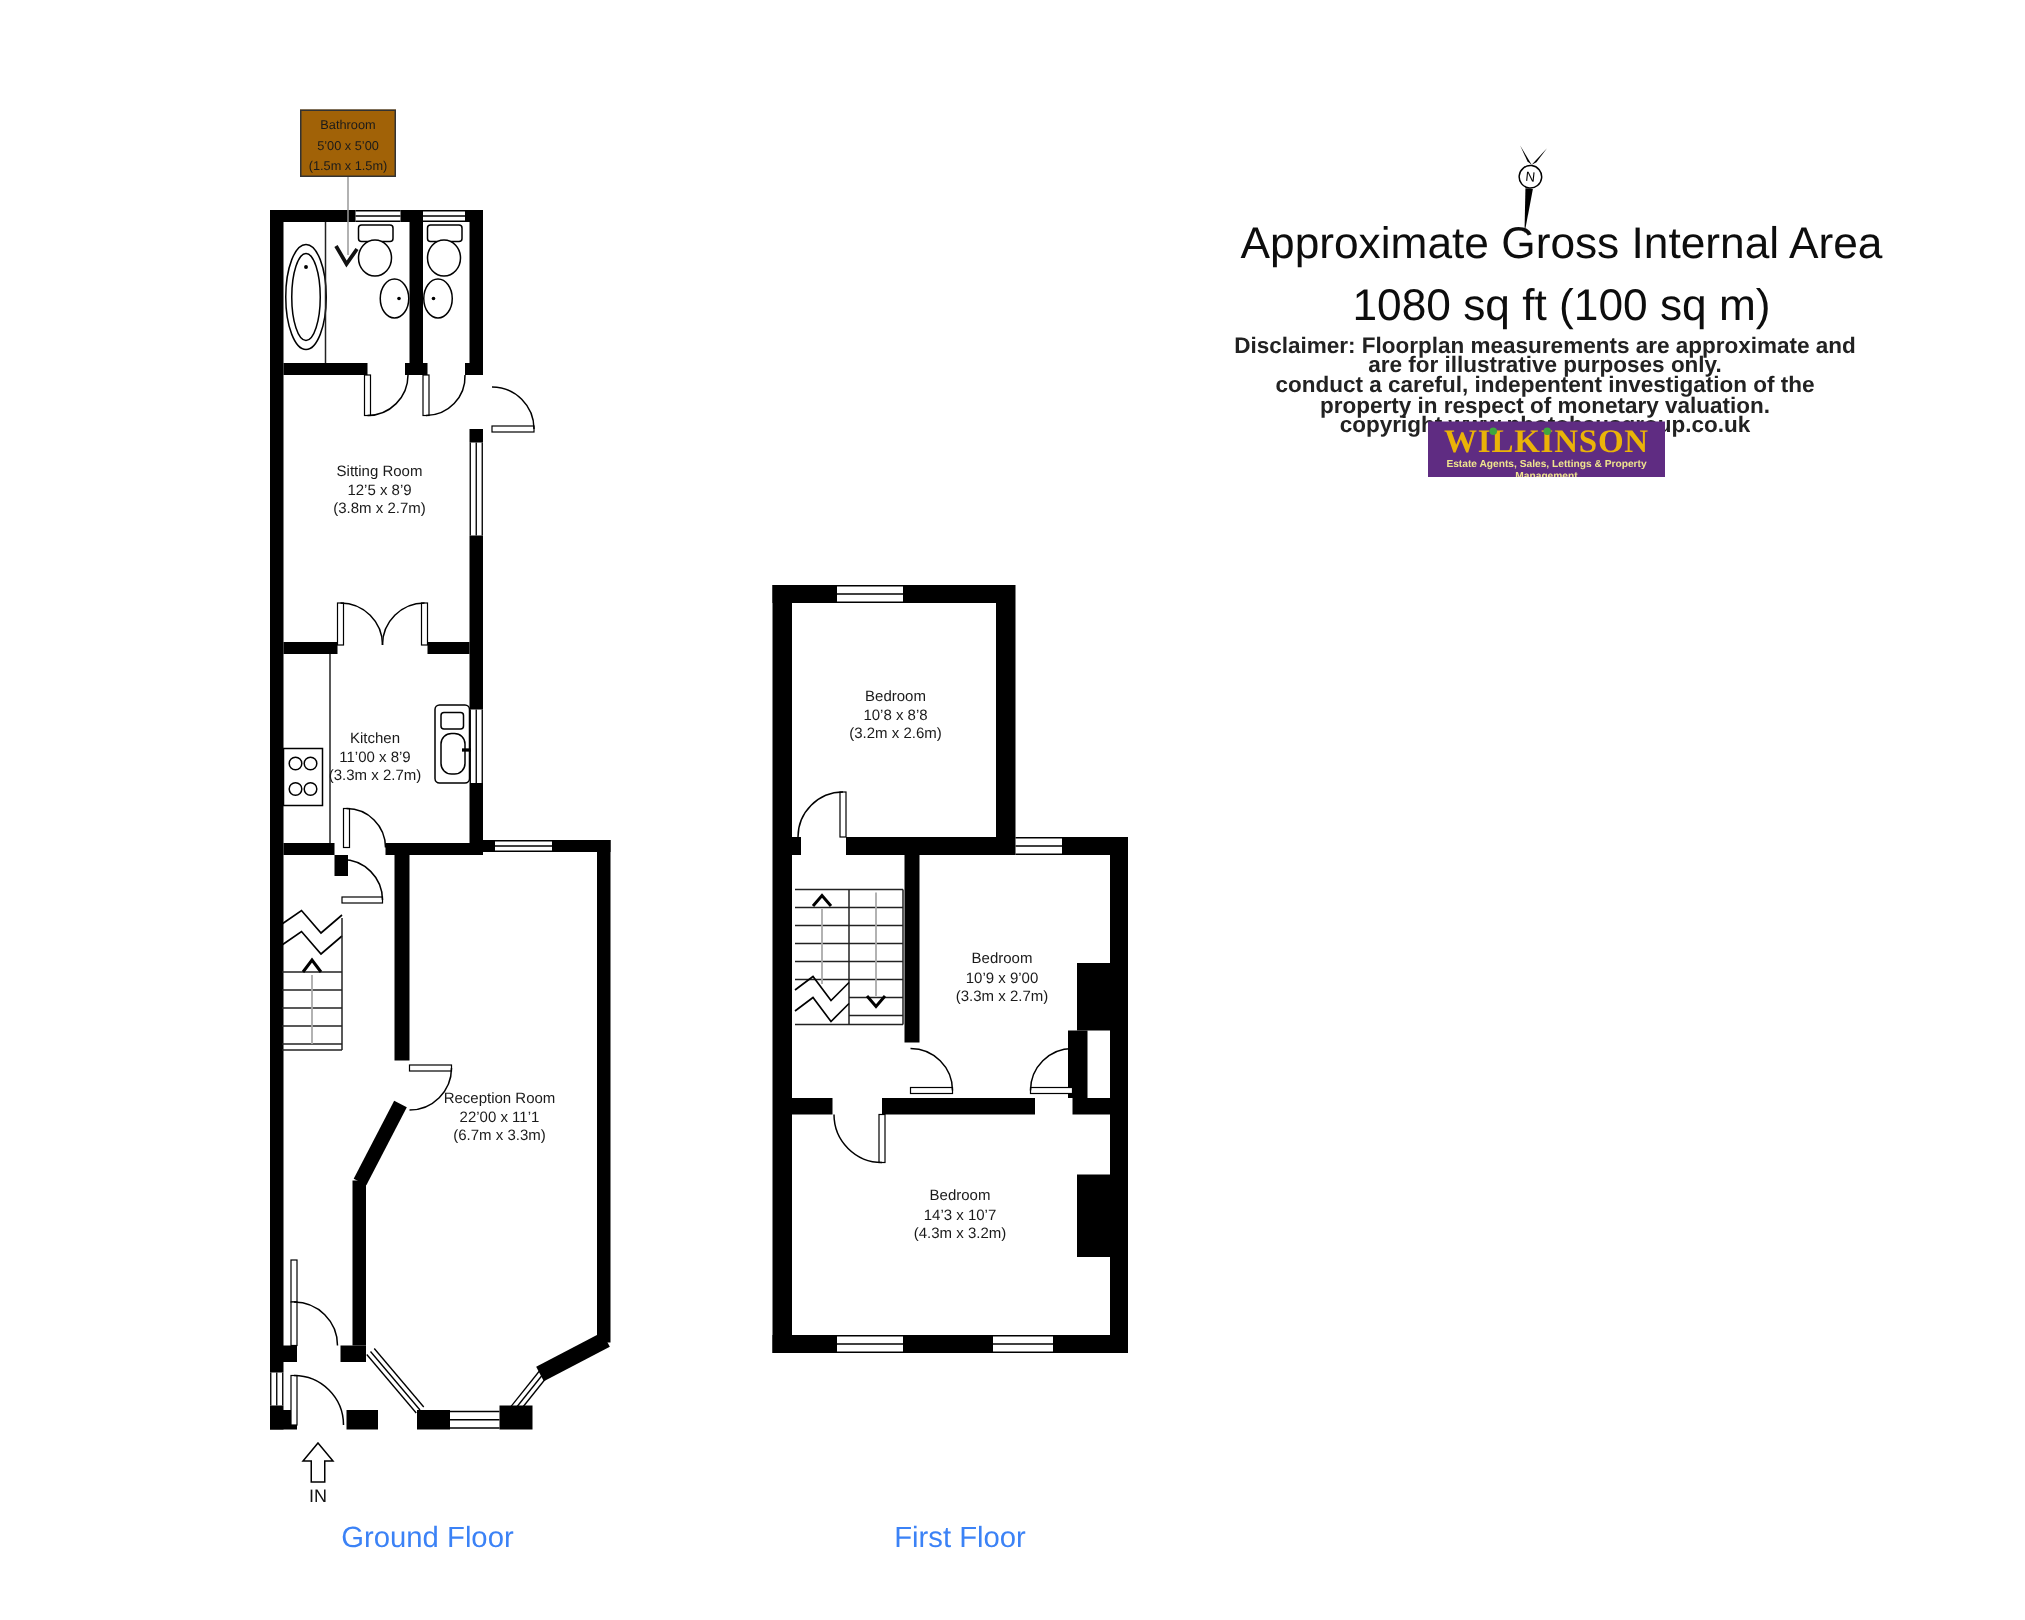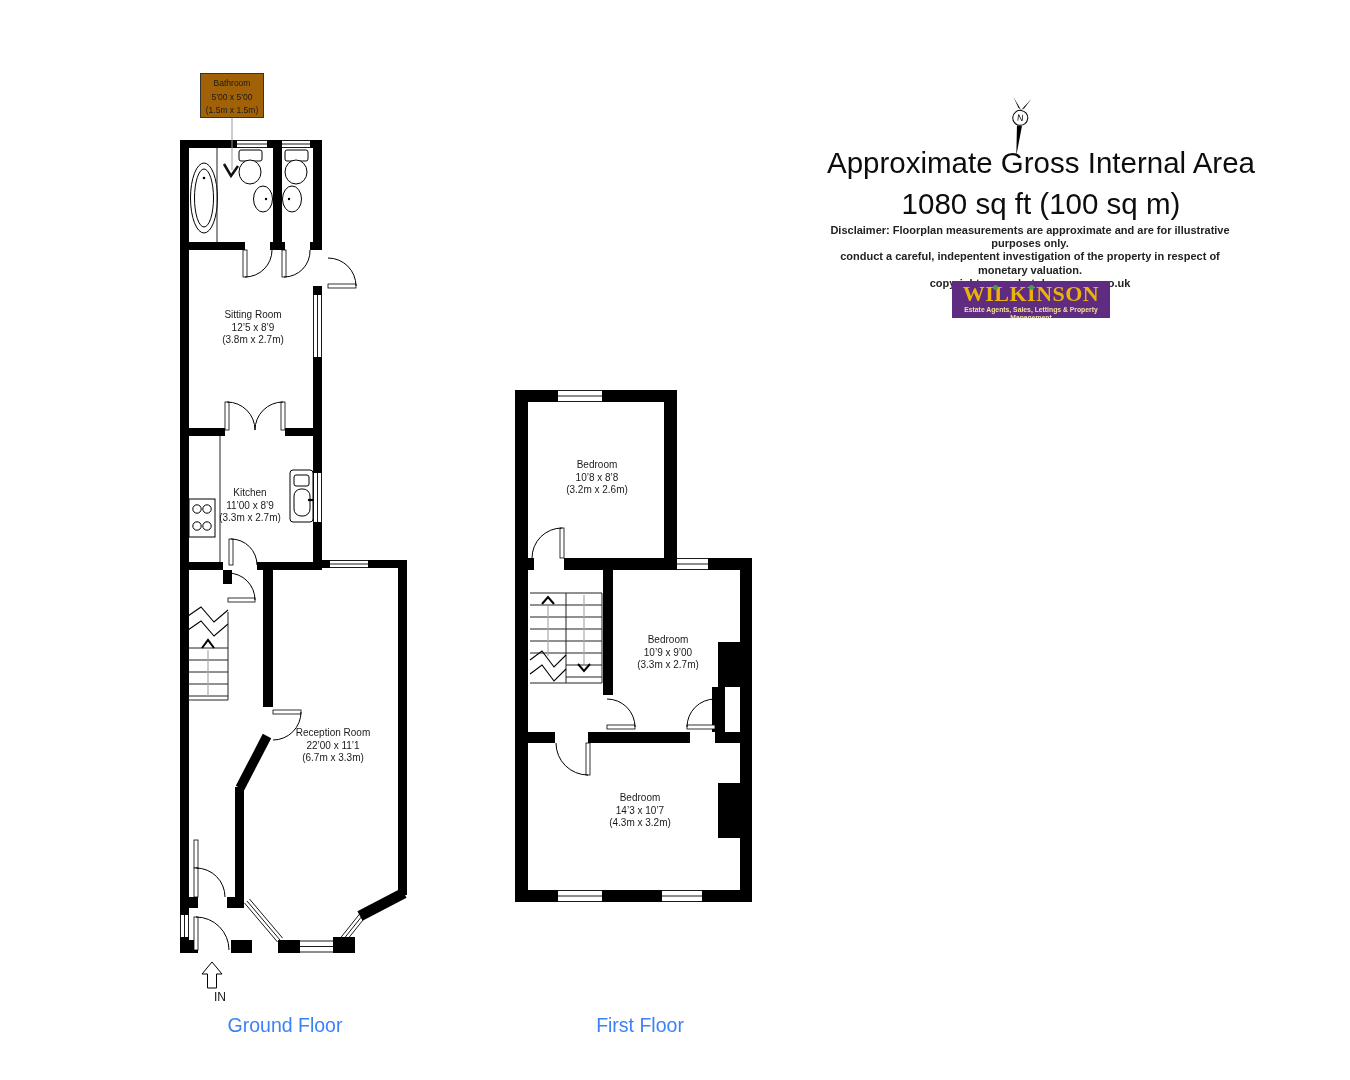--- a/index.html
+++ b/index.html
@@ -16,28 +16,28 @@
   .zig{stroke:#000;stroke-width:1.1;fill:none;}
   .room-label{position:absolute;width:140px;text-align:center;font-size:10px;
               line-height:12.5px;color:#1a1a1a;}
   .callout{position:absolute;left:200px;top:73px;width:64px;height:45px;border:1px solid #333;
            background:#a16207;text-align:center;font-size:8.5px;line-height:13.5px;padding-top:3px;
            box-sizing:border-box;color:#1a1a1a;}
   .floor-label{position:absolute;width:170px;text-align:center;font-size:19.5px;color:#3b82f6;}
   .title-block{position:absolute;left:815px;top:142px;width:452px;text-align:center;
                font-size:29.5px;line-height:41px;color:#0d0d0d;}
   .disclaimer{position:absolute;left:818px;top:224px;width:424px;text-align:center;
-              font-size:11px;font-weight:600;line-height:13.2px;color:#222;}
+              font-size:15px;font-weight:600;line-height:13.2px;color:#222;}
   .logo{position:absolute;left:952px;top:281px;width:158px;height:37px;text-align:center;
         overflow:hidden;}
   .logo-name{font-family:"Liberation Serif",serif;font-weight:bold;font-size:22px;
              letter-spacing:0.5px;line-height:24px;margin-top:1px;}
   .logo-tag{font-size:6.8px;font-weight:bold;line-height:8px;}
   .logo-dot{position:absolute;width:5px;height:5px;border-radius:50%;top:4px;}
-  .in-label{position:absolute;left:198px;top:990px;width:28px;text-align:right;font-size:12px;}
+  .in-label{position:absolute;left:198px;top:990px;width:28px;text-align:center;font-size:12px;}
 </style>
 </head>
 <body>
 
 <div class="canvas">
 
 <svg width="1350" height="1080" viewBox="0 0 1350 1080">
 
   <g>
 

